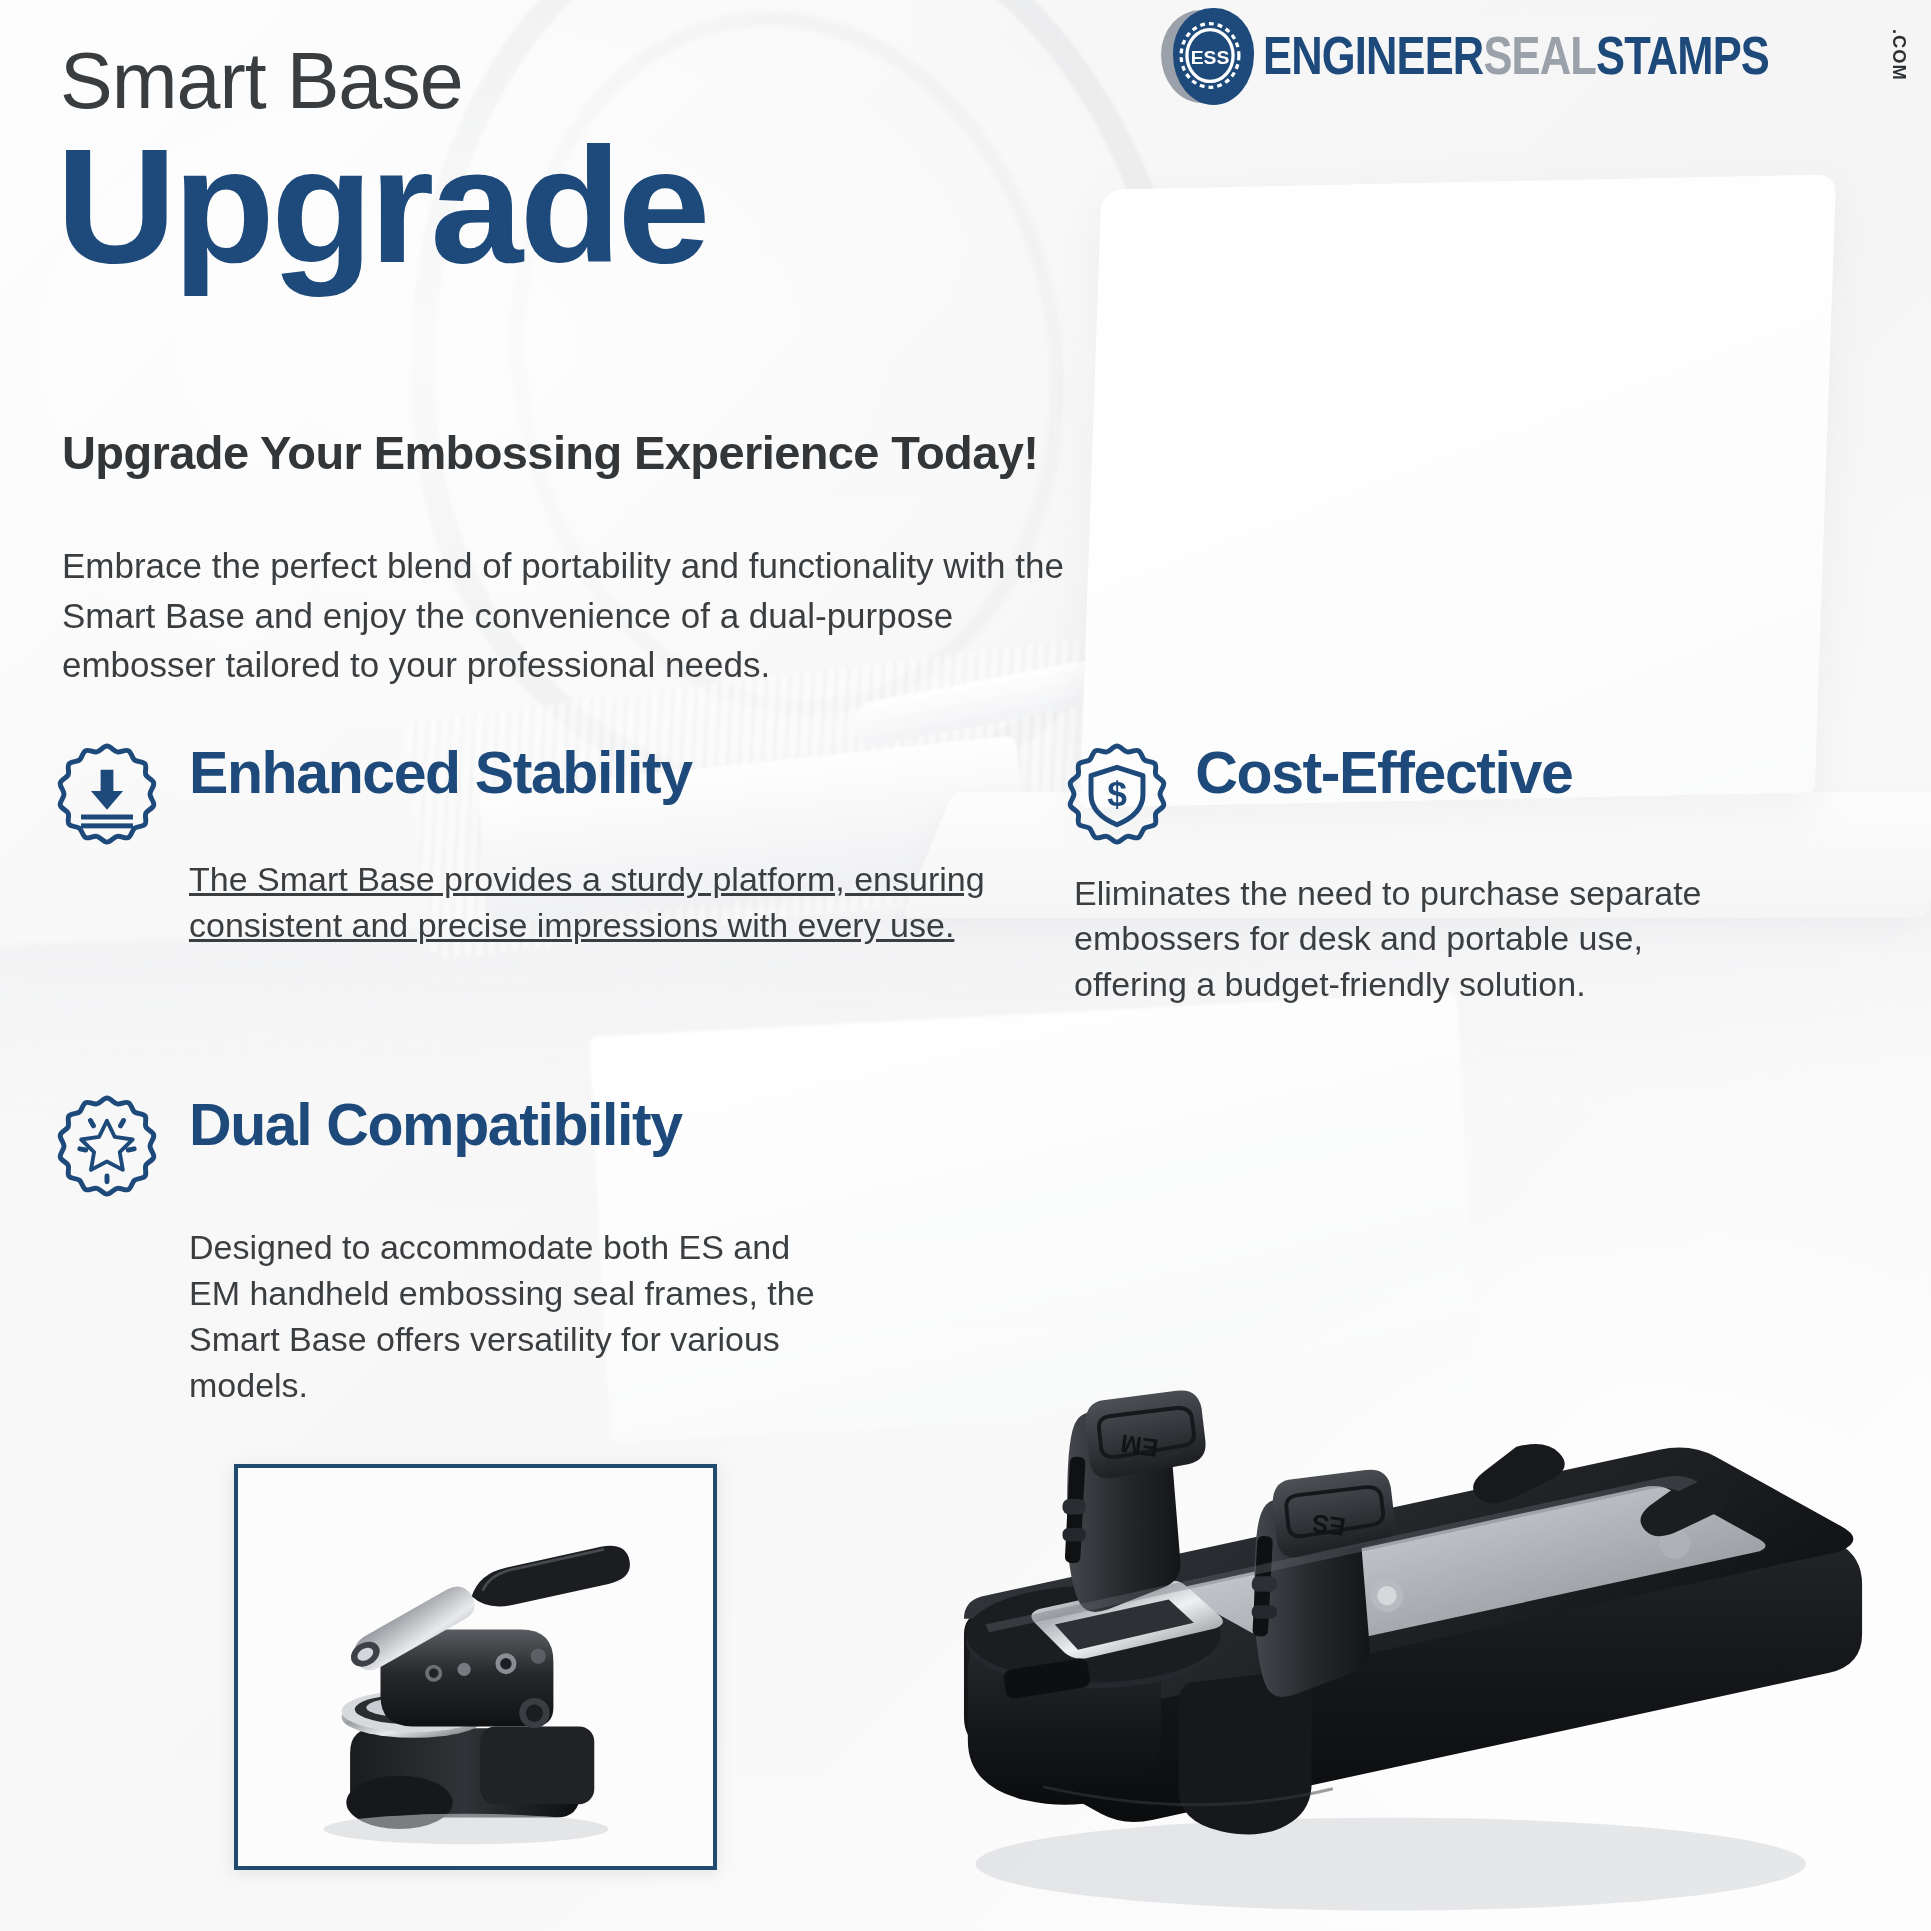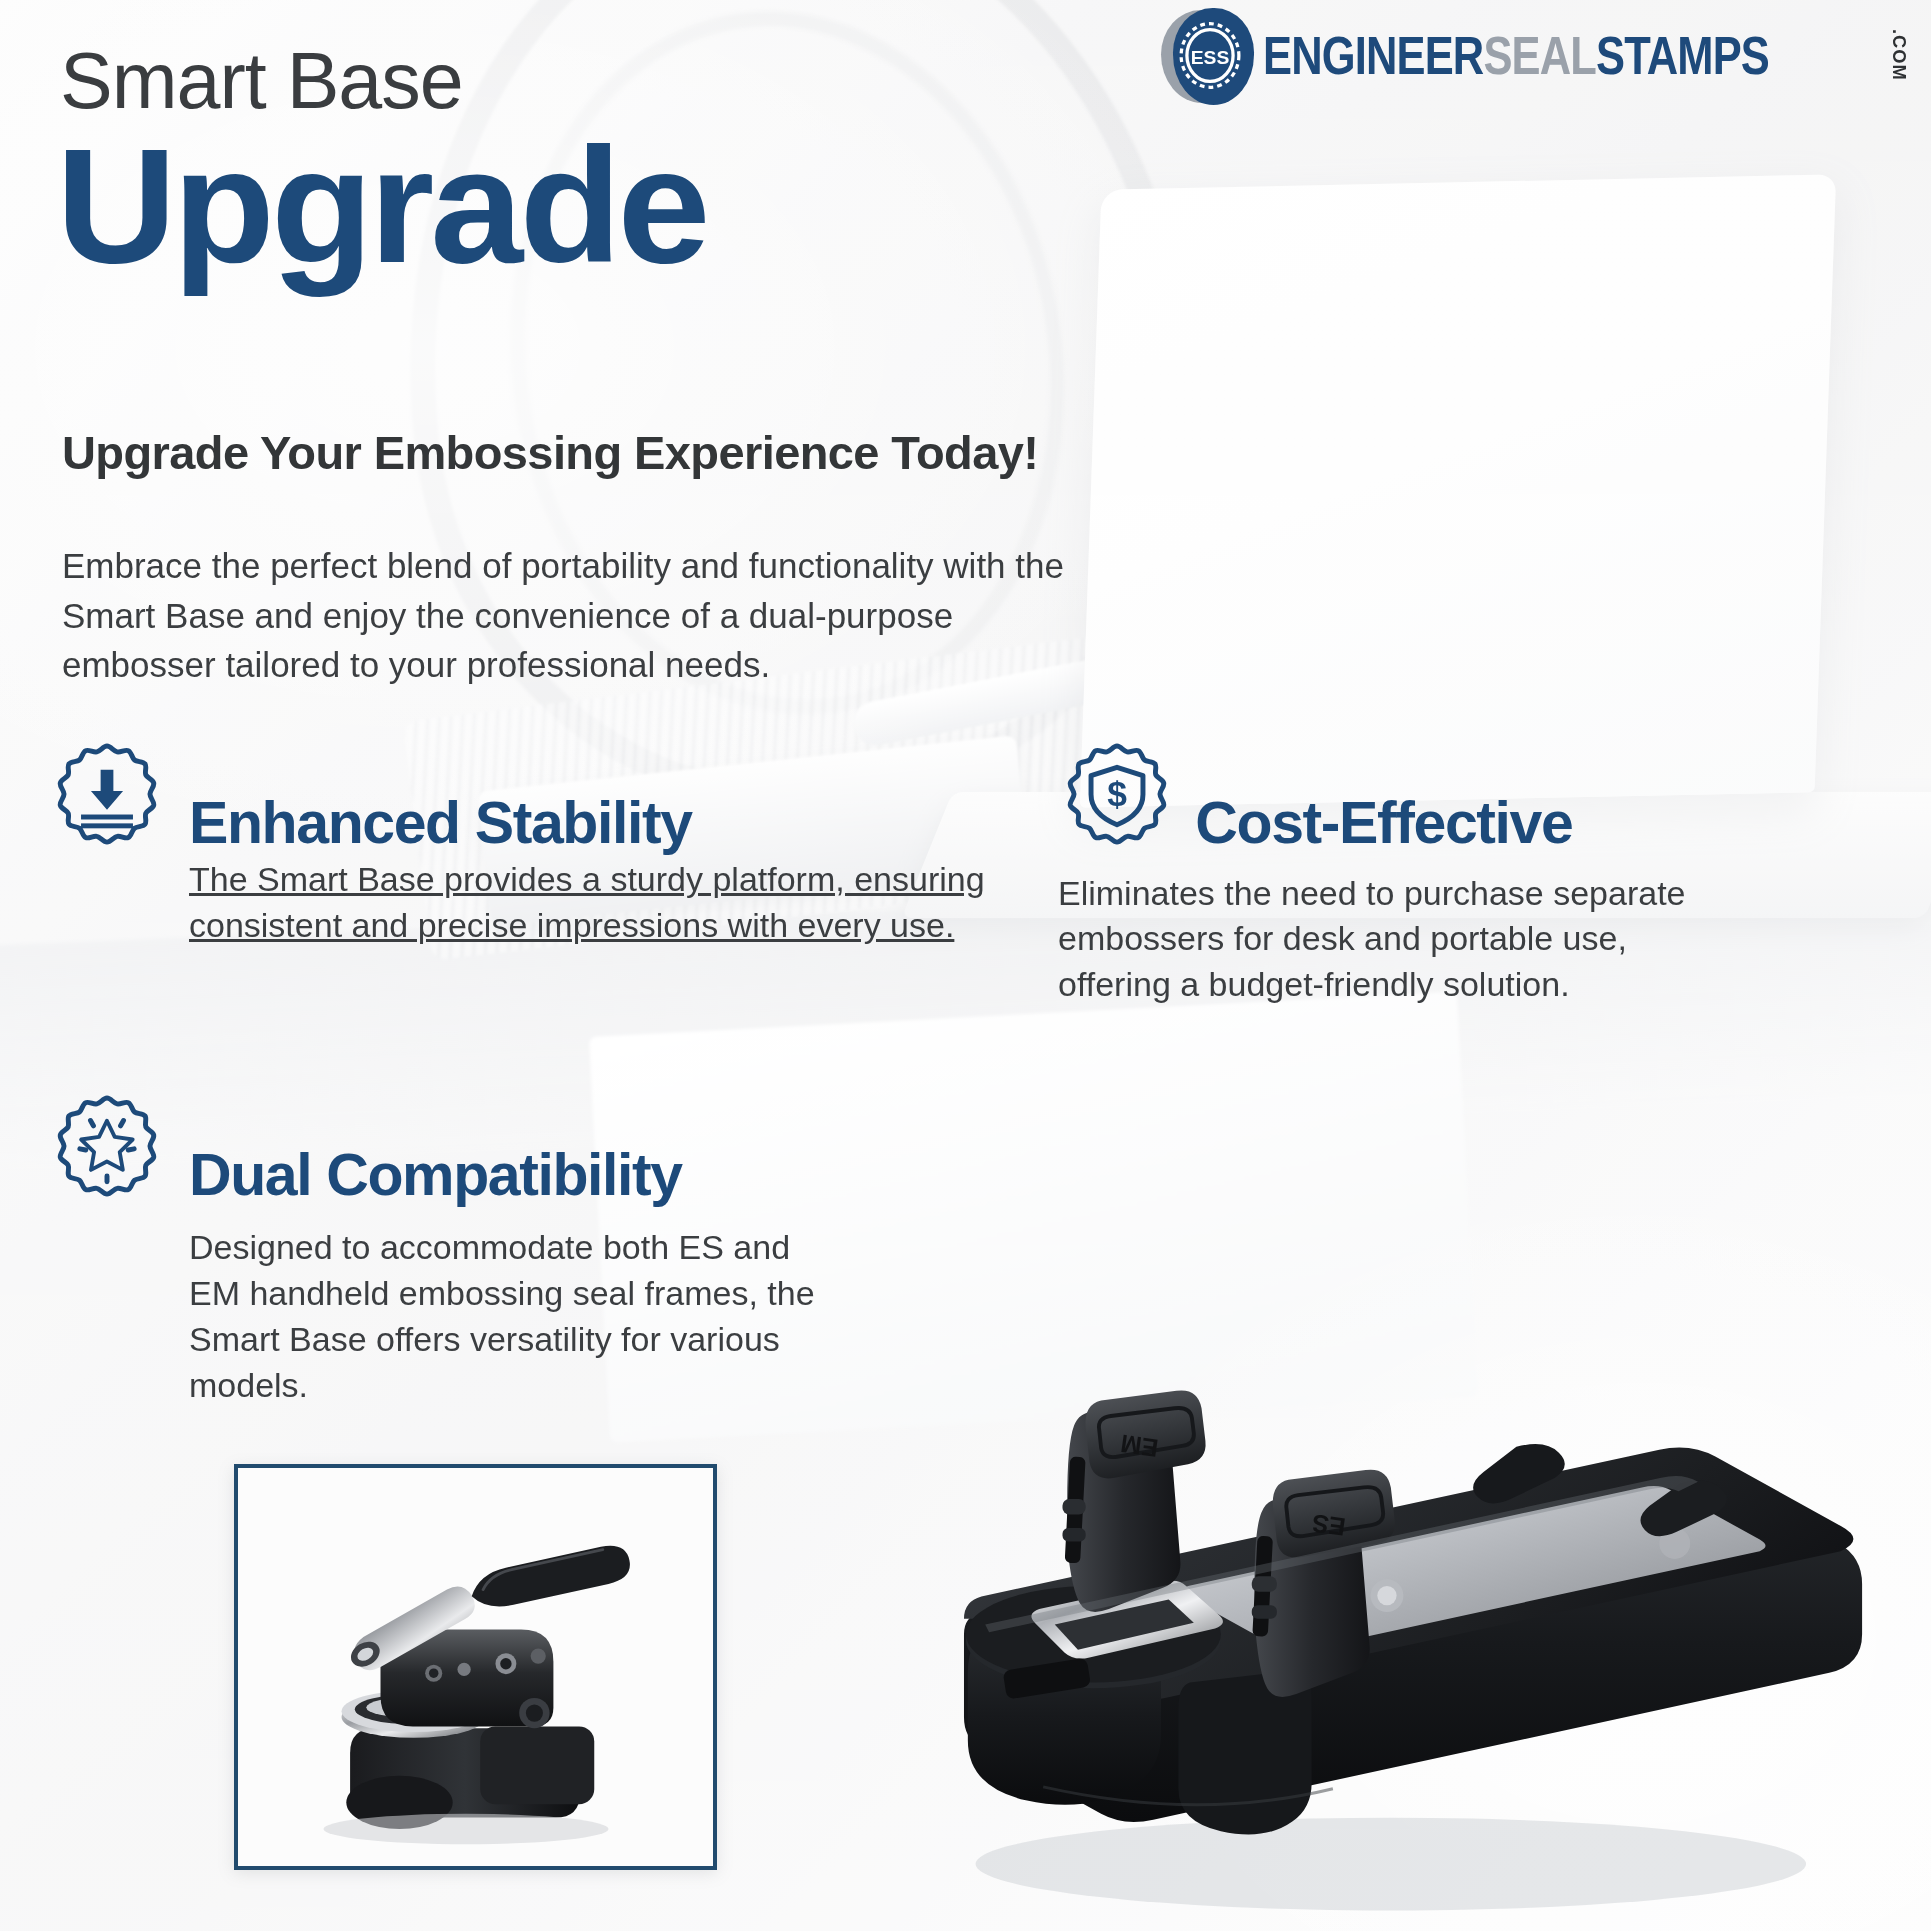--- a/index.html
+++ b/index.html
@@ -69,30 +69,30 @@
     font-family:"Liberation Sans Narrow","Liberation Sans",sans-serif;
     transform:scaleX(1.02);transform-origin:left top;}
   .subhead{position:absolute;left:62px;top:425px;font-size:47px;color:#333638;
     font-weight:bold;letter-spacing:-0.6px;
     font-family:"Liberation Sans Narrow","Liberation Sans",sans-serif;}
   .intro{position:absolute;left:62px;top:541px;width:1004px;font-size:35px;color:#3b3e41;
     line-height:1.42;font-weight:300;}
 
   
   .feat{position:absolute;}
-  .feat-head{display:flex;align-items:flex-end;gap:23px;}
+  .feat-head{display:flex;align-items:flex-start;gap:23px;}
   .badge{flex:0 0 auto;width:118px;height:118px;position:relative;}
   .feat-title{font-size:59px;color:#1d4a7a;font-weight:bold;letter-spacing:-1.4px;
     font-family:"Liberation Sans Narrow","Liberation Sans",sans-serif;white-space:nowrap;}
   .feat-body{font-size:34px;color:#3b3e41;line-height:1.35;font-weight:300;}
 
   #feat-stability{left:48px;top:739px;width:966px;}
   #feat-stability .feat-body{margin-left:141px;margin-top:0;width:801px;text-decoration:underline;}
   #feat-cost{left:1058px;top:739px;width:869px;}
-  #feat-cost .feat-body{margin-left:0px;margin-top:13.5px;width:676px;}
+  #feat-cost .feat-body{margin-left:16px;margin-top:13.5px;width:676px;}
   #feat-cost .feat-head{gap:19.3px;}
   #feat-dual{left:48px;top:1091px;width:966px;}
   #feat-dual .feat-body{margin-left:141px;margin-top:16px;width:637px;}
 
   
   .inset-frame{position:absolute;left:234px;top:1464px;width:483px;height:406px;
     border:4.8px solid #214b6e;background:#fdfdfd;box-sizing:border-box;
     box-shadow:0 3.9px 15.4px rgba(120,126,134,.18);overflow:hidden;}
   .inset-stage{position:absolute;inset:0;}
 

